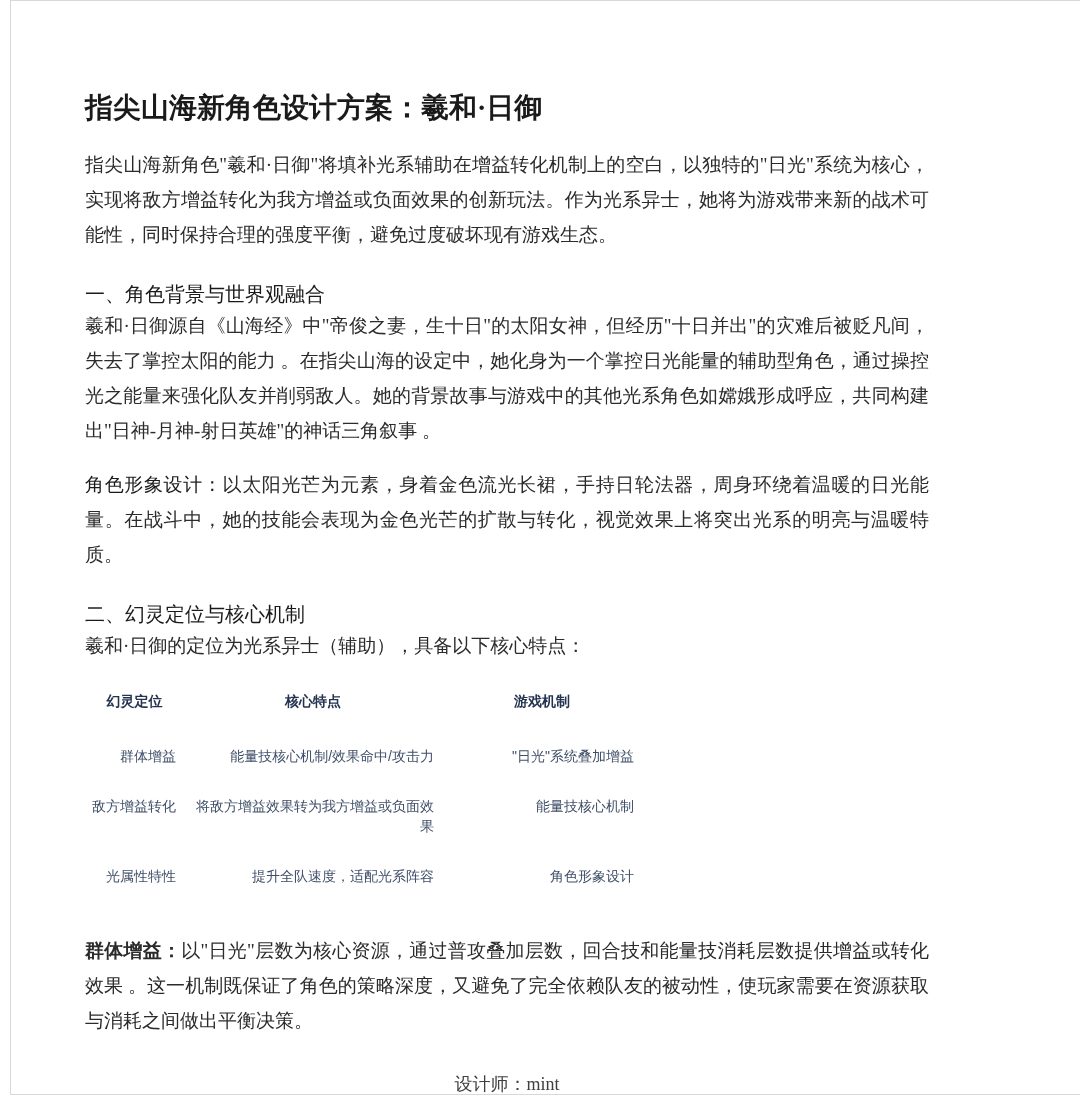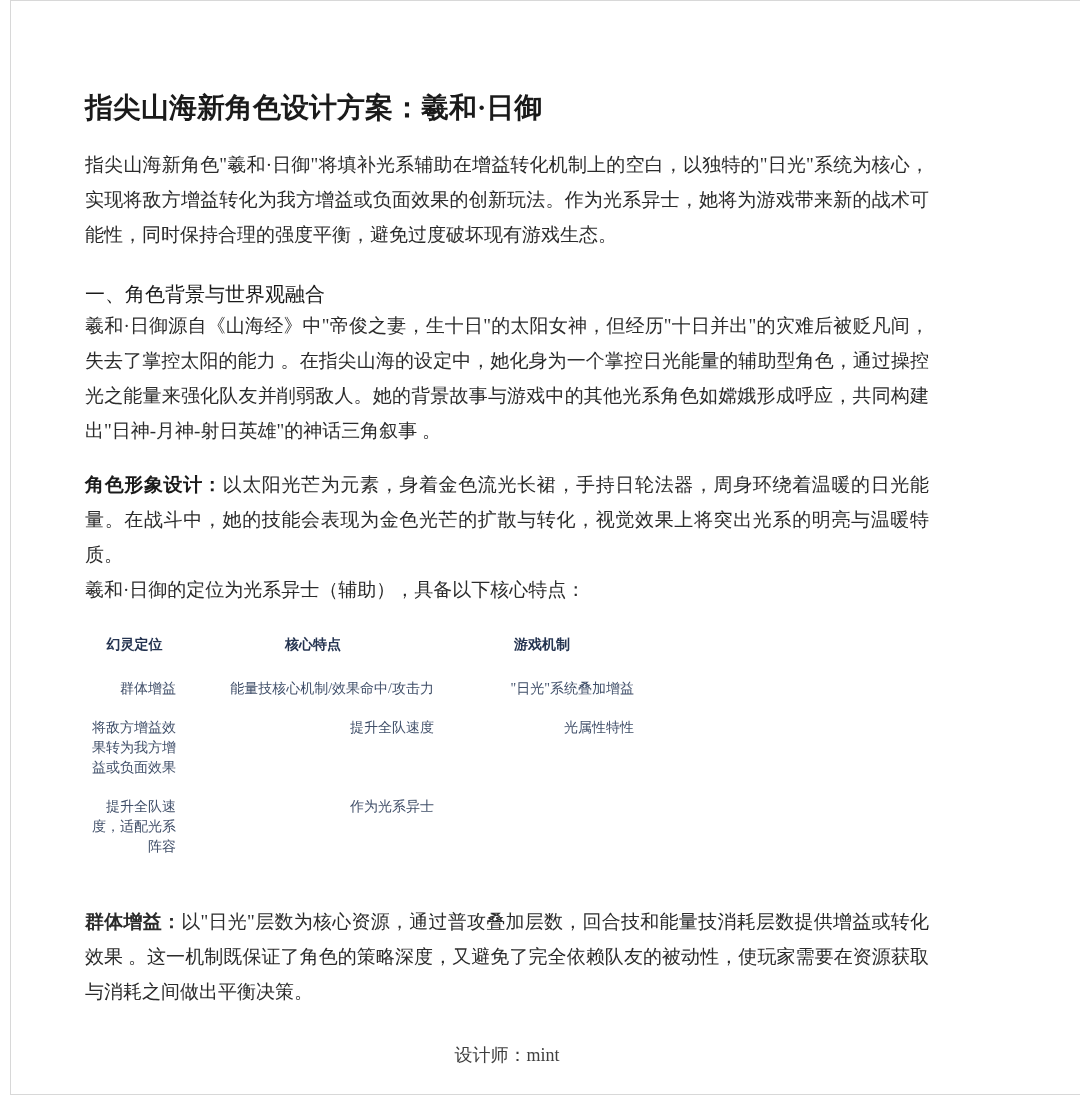--- a/index.html
+++ b/index.html
@@ -45,30 +45,30 @@
   }
   .section-heading {
     font-family: "Liberation Sans", "DejaVu Sans", sans-serif;
     font-size: 20px;
     line-height: 27px;
     font-weight: 400;
     color: var(--heading-text);
     margin-top: 29px;
   }
   .lead-para { margin-top: 19px; }
-  .lead-para strong { font-weight: 700; color: var(--heading-text); }
+  .lead-para strong { font-weight: 400; color: var(--heading-text); }
   .core-para { margin-top: 38px; }
 
   .feature-table {
     margin-top: 28px;
     display: grid;
     grid-template-columns: 99px 258px 200px;
-    font-family: Liberation Serif, serif;
+    font-family: Liberation Sans, sans-serif;
     font-size: 14px;
-    row-gap: 1px;
+    row-gap: 12px;
   }
   .feature-table .th {
     font-weight: 700;
     color: var(--table-header-text);
     text-align: center;
     padding-bottom: 14px;
     line-height: 20px;
   }
   .feature-table .td {
     color: var(--table-cell-text);
@@ -93,36 +93,38 @@
 
   <h1 class="doc-title">指尖山海新角色设计方案：羲和·日御</h1>
 
   <p class="body-para">指尖山海新角色"羲和·日御"将填补光系辅助在增益转化机制上的空白，以独特的"日光"系统为核心，实现将敌方增益转化为我方增益或负面效果的创新玩法。作为光系异士，她将为游戏带来新的战术可能性，同时保持合理的强度平衡，避免过度破坏现有游戏生态。</p>
 
   <h2 class="section-heading">一、角色背景与世界观融合</h2>
   <p class="body-para">羲和·日御源自《山海经》中"帝俊之妻，生十日"的太阳女神，但经历"十日并出"的灾难后被贬凡间，失去了掌控太阳的能力 。在指尖山海的设定中，她化身为一个掌控日光能量的辅助型角色，通过操控光之能量来强化队友并削弱敌人。她的背景故事与游戏中的其他光系角色如嫦娥形成呼应，共同构建出"日神-月神-射日英雄"的神话三角叙事 。</p>
 
   <p class="body-para lead-para"><strong>角色形象设计：</strong><span>以太阳光芒为元素，身着金色流光长裙，手持日轮法器，周身环绕着温暖的日光能量。在战斗中，她的技能会表现为金色光芒的扩散与转化，视觉效果上将突出光系的明亮与温暖特质。</span></p>
 
+  <h2 class="section-heading">二、幻灵定位与核心机制</h2>
   <p class="body-para">羲和·日御的定位为光系异士（辅助），具备以下核心特点：</p>
 
   <div class="feature-table">
     <div class="th">幻灵定位</div>
     <div class="th">核心特点</div>
     <div class="th">游戏机制</div>
 
     <div class="td">群体增益</div>
     <div class="td">能量技核心机制/效果命中/攻击力</div>
     <div class="td">"日光"系统叠加增益</div>
 
+    <div class="td">敌方增益转化</div>
     <div class="td">将敌方增益效果转为我方增益或负面效果</div>
-    <div class="td">提升全队速度</div>
+    <div class="td">能量技核心机制</div>
 
     <div class="td">光属性特性</div>
     <div class="td">提升全队速度，适配光系阵容</div>
-    <div class="td">作为光系异士</div>
+    <div class="td">角色形象设计</div>
   </div>
 
   <p class="body-para core-para"><strong>群体增益：</strong><span>以"日光"层数为核心资源，通过普攻叠加层数，回合技和能量技消耗层数提供增益或转化效果 。这一机制既保证了角色的策略深度，又避免了完全依赖队友的被动性，使玩家需要在资源获取与消耗之间做出平衡决策。</span></p>
 
   <p class="designer-credit">设计师：mint</p>
 
 </div>
 
 </body></html>

